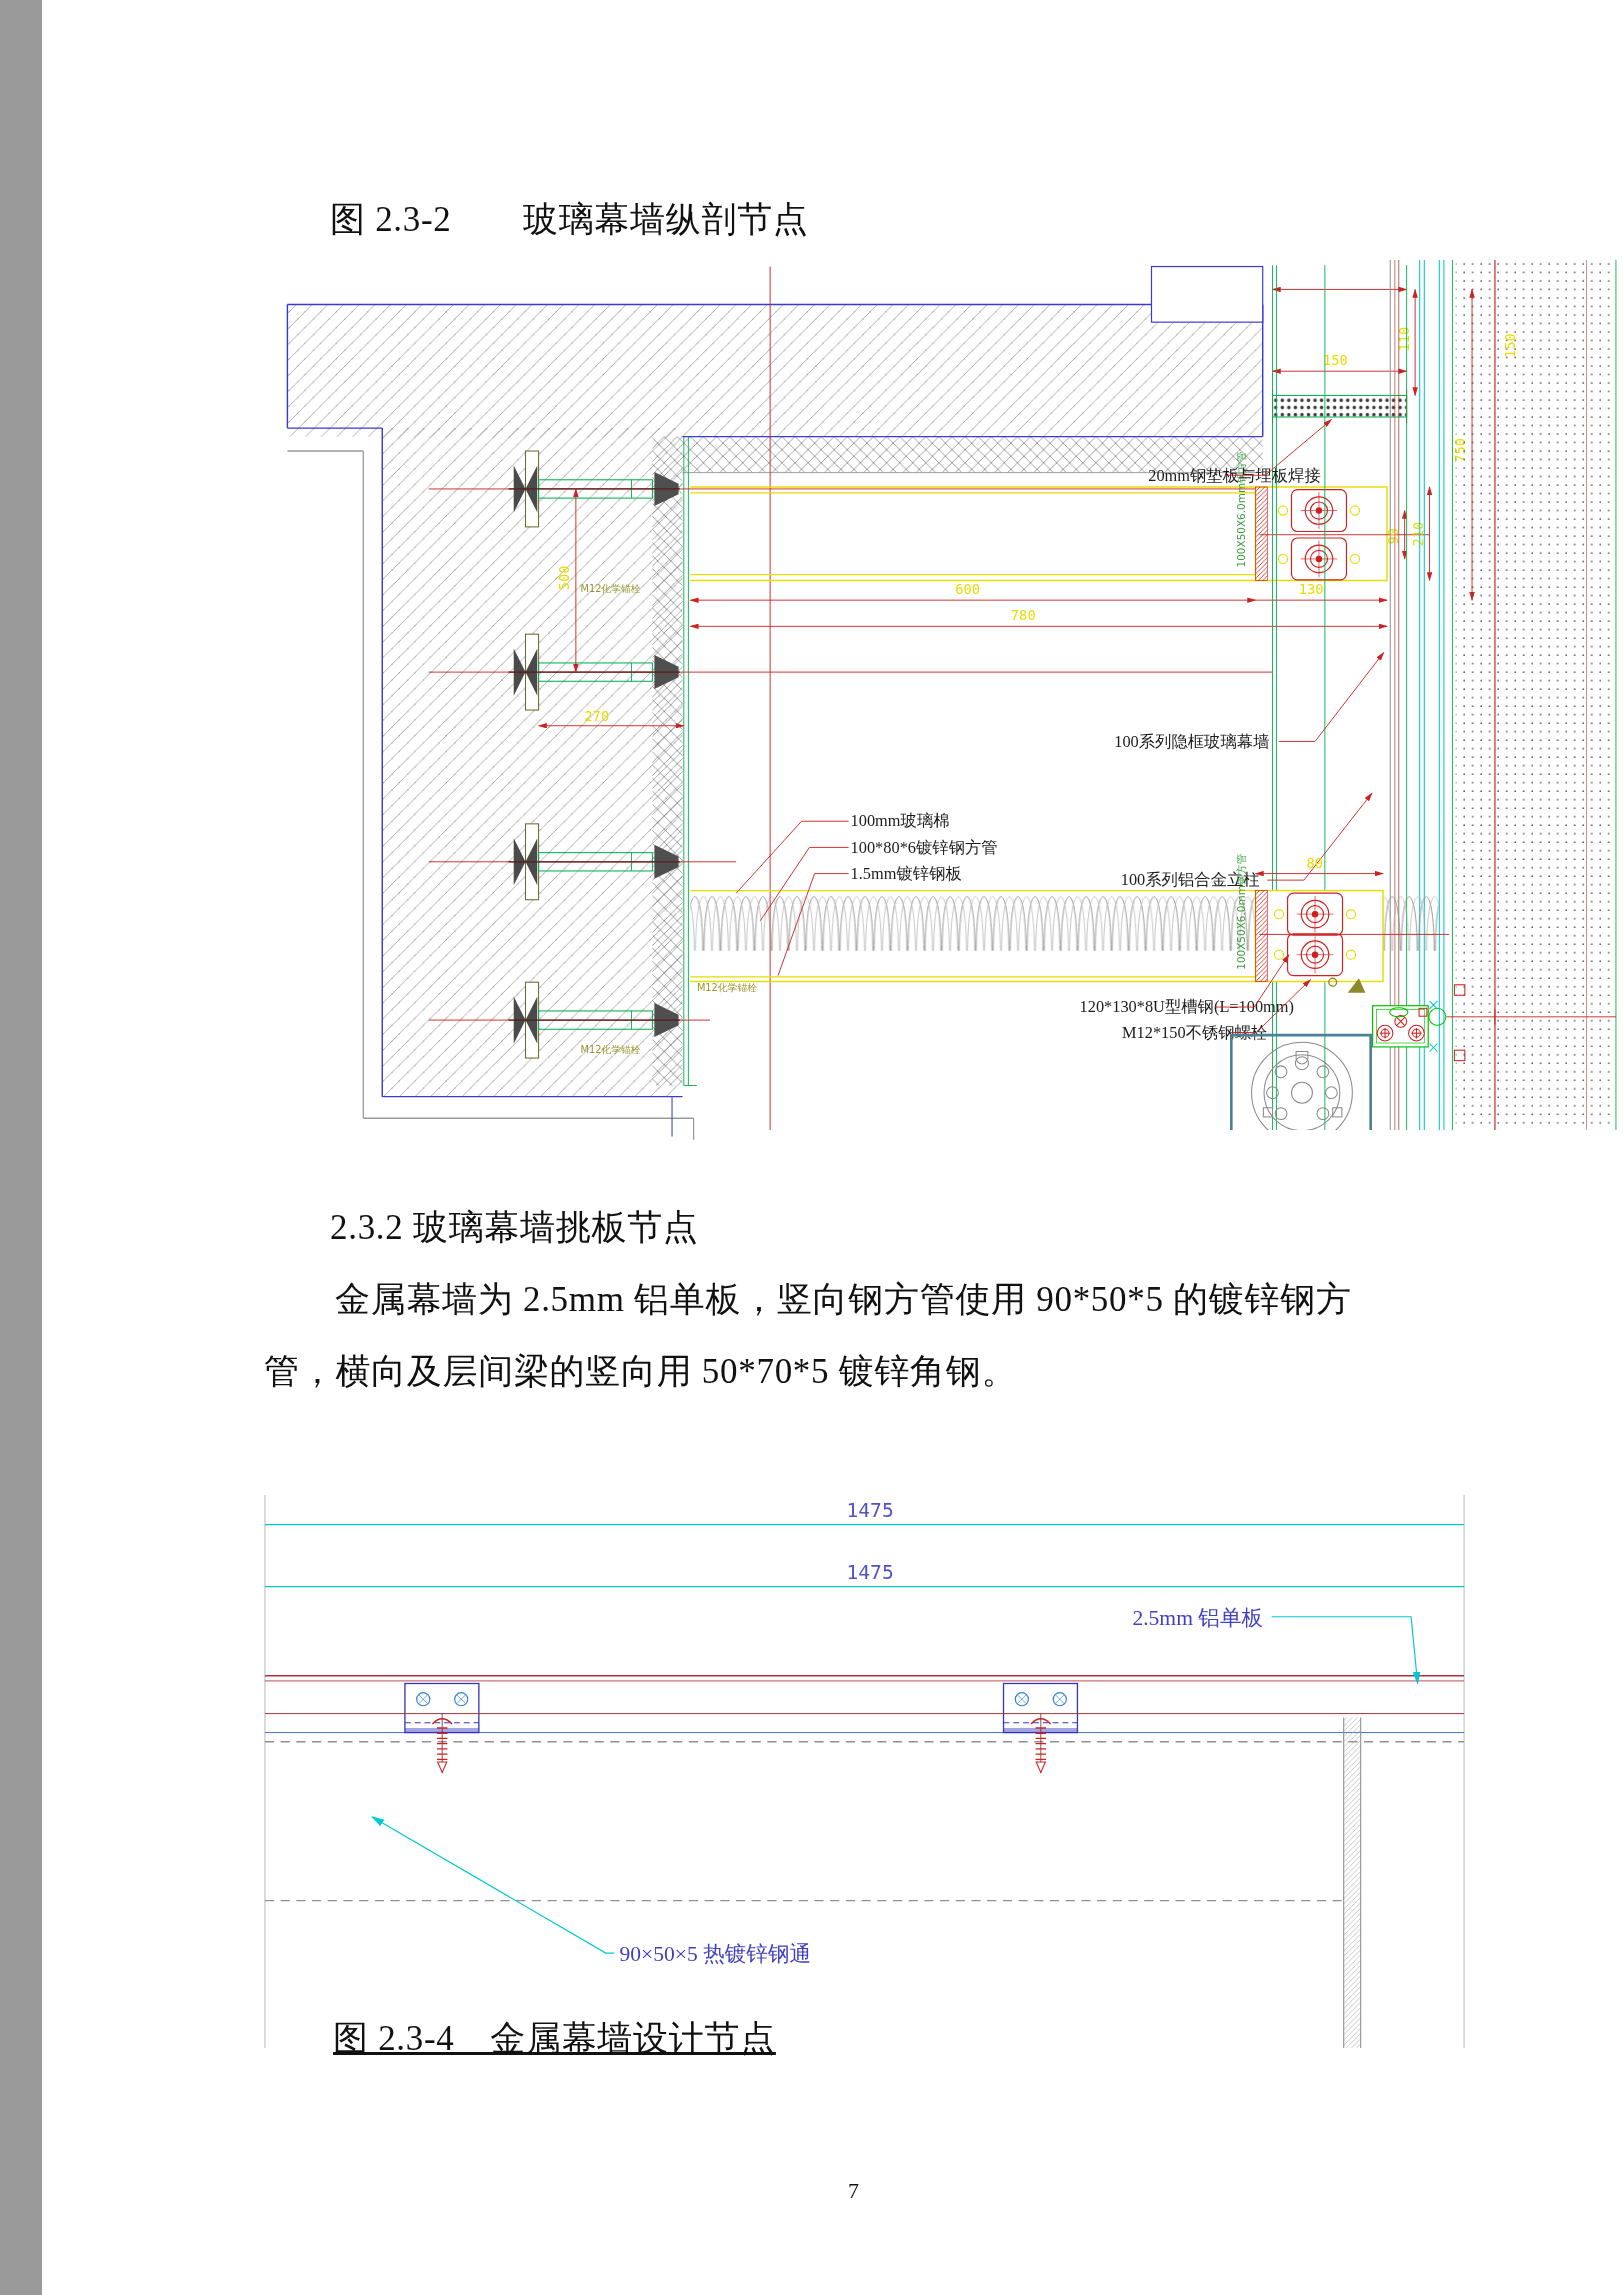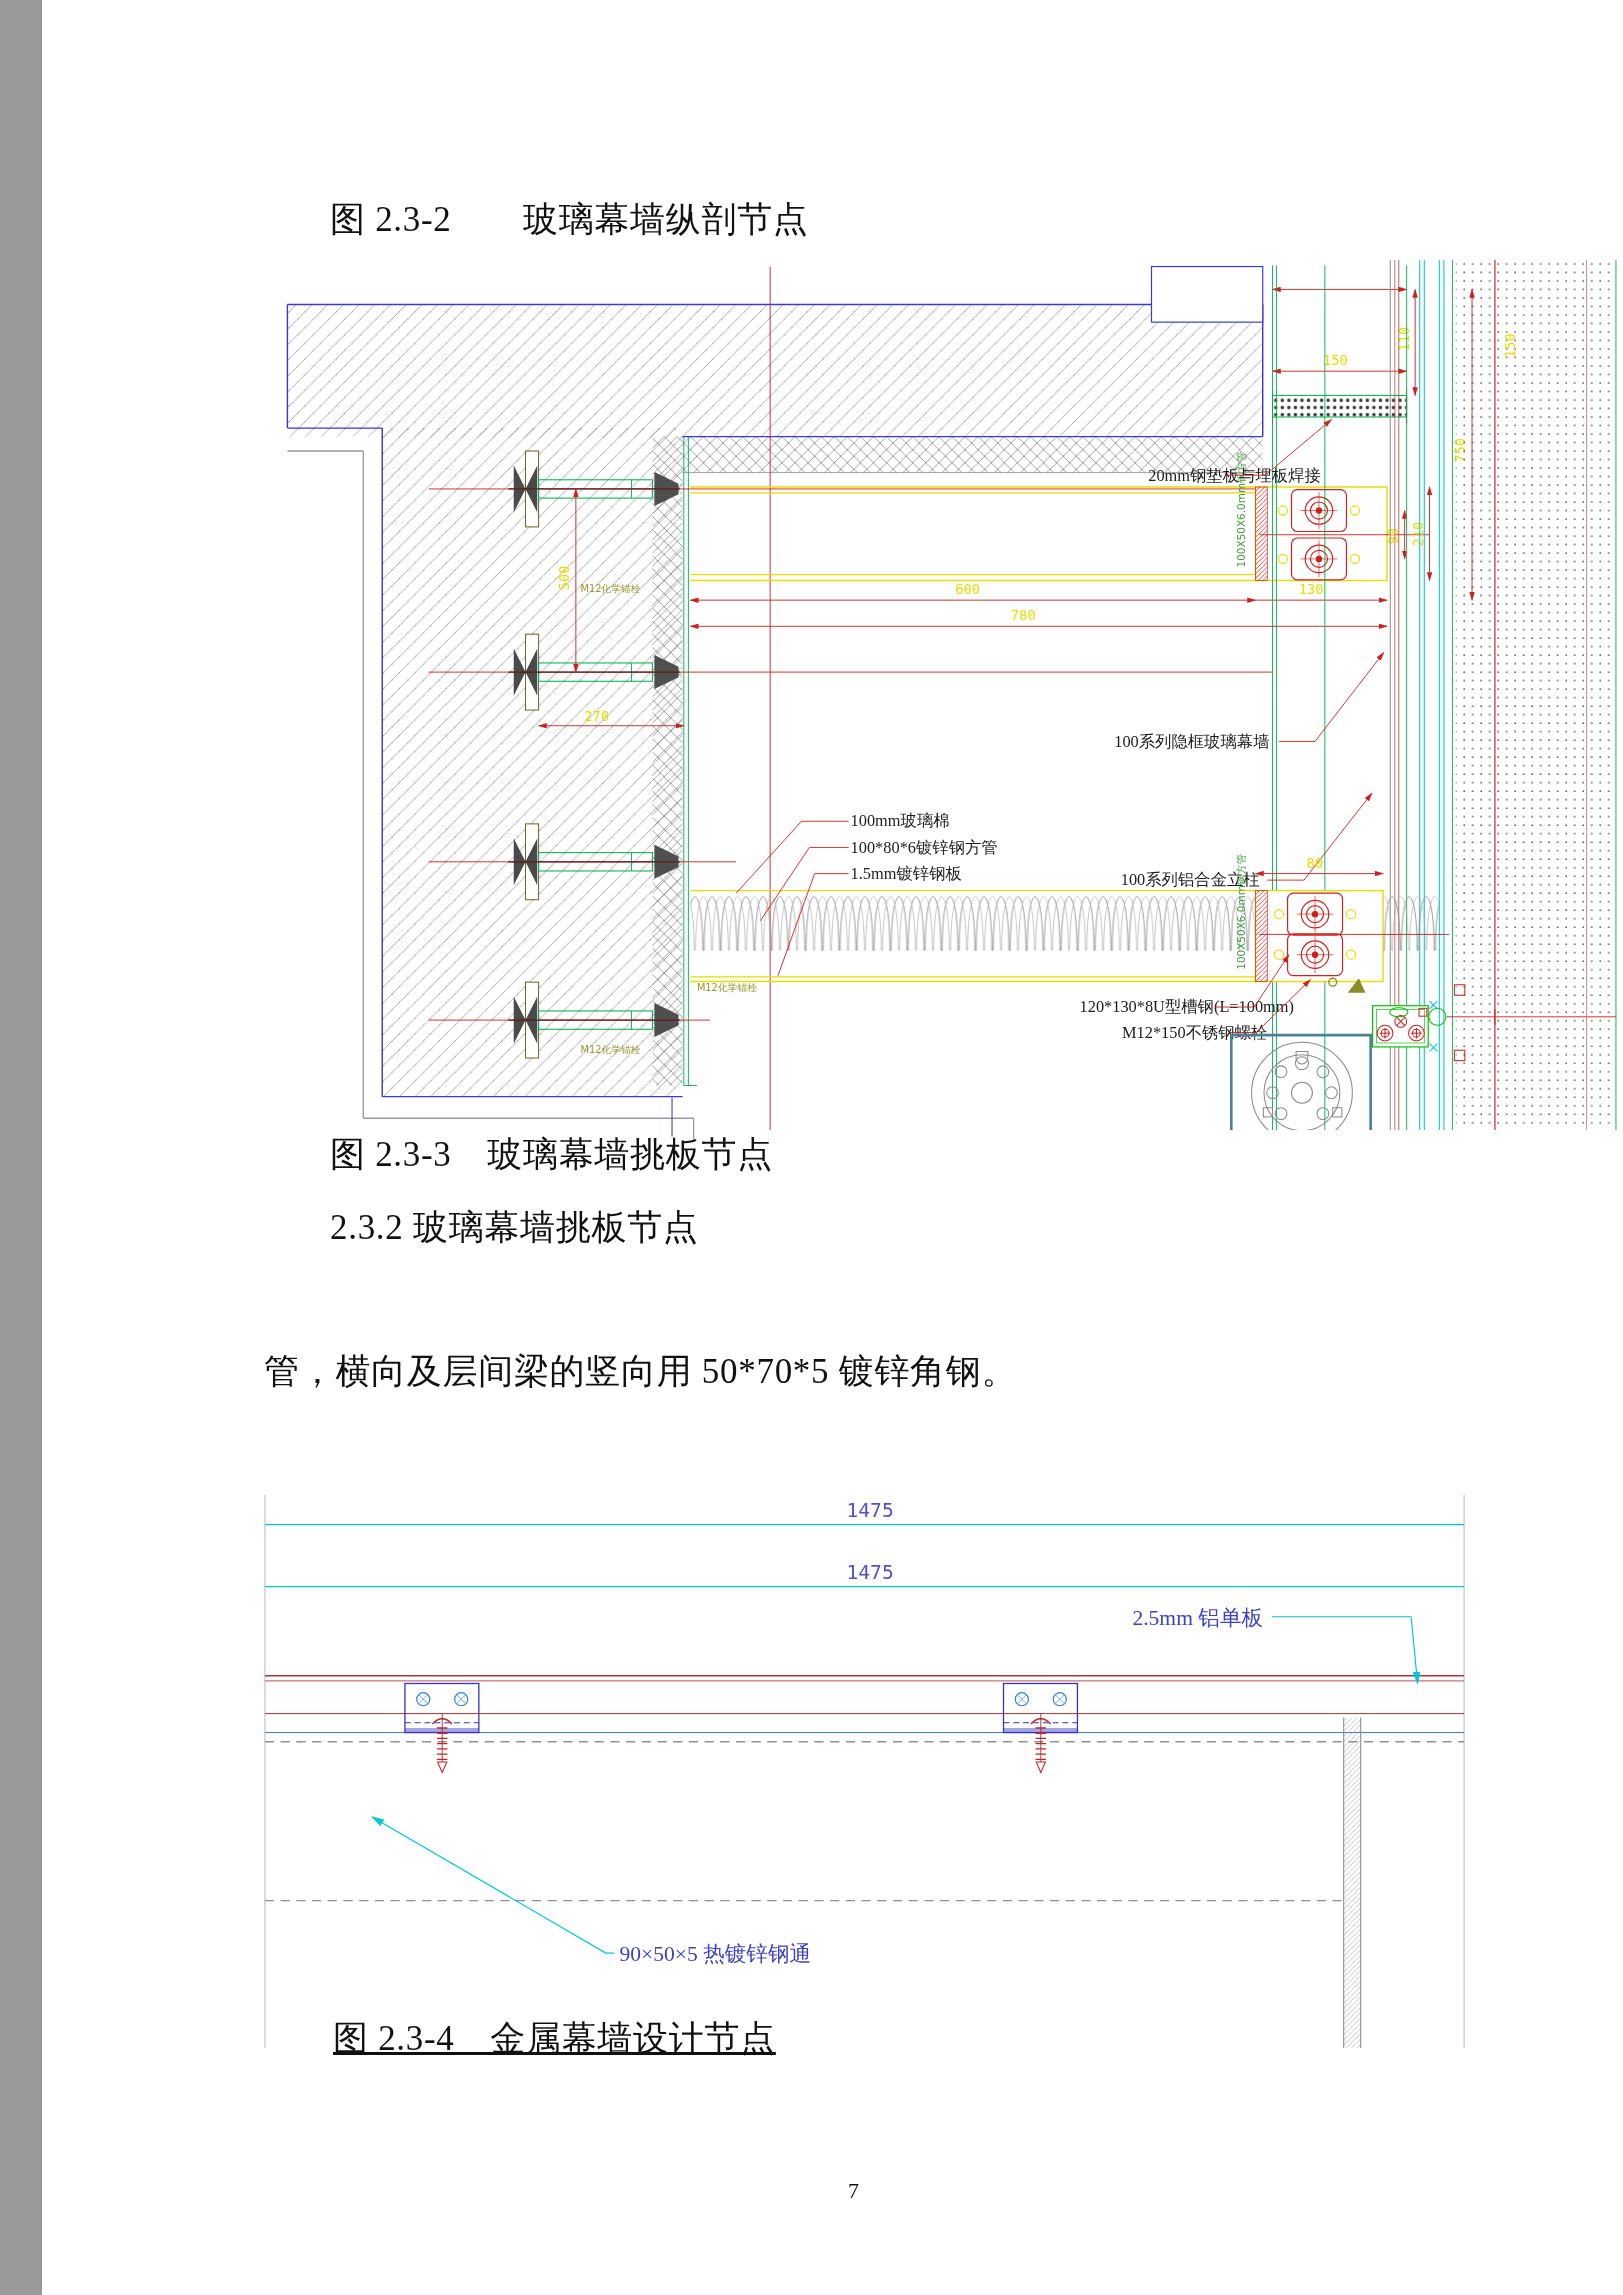--- a/index.html
+++ b/index.html
@@ -17,22 +17,22 @@
   .purT{fill:#5252c8;font-size:30px;font-family:"DejaVu Sans Mono",monospace;}
   .dim,.ldr{stroke:#cc2222;stroke-width:1.4;fill:none;}
   .pageno{position:absolute;top:2178px;left:0;width:100%;text-align:center;font-size:22px;}
 </style>
 </head>
 <body>
 
 <div class="page">
 
   <div class="tblock" style="left:288px;top:200px;">图 2.3-2　　玻璃幕墙纵剖节点</div>
-  <div class="tblock" style="left:288px;top:1135px;">图 2.3-3　玻璃幕墙挑板节点</div>
   <div class="tblock" style="left:288px;top:1208px;">2.3.2 玻璃幕墙挑板节点</div>
+  <div class="tblock" style="left:293px;top:1280px;">金属幕墙为 2.5mm 铝单板，竖向钢方管使用 90*50*5 的镀锌钢方</div>
   <div class="tblock" style="left:222px;top:1352px;">管，横向及层间梁的竖向用 50*70*5 镀锌角钢。</div>
   <div class="tblock" style="left:291px;top:2019px;text-decoration:underline;">图 2.3-4　金属幕墙设计节点</div>
   <div class="pageno">7</div>
 
   <div class="fig" style="left:236px;top:260px;width:1348px;height:870px;">
   <svg width="1348" height="870" viewBox="0 0 2060 1330">
     <defs>
       <pattern id="pDiag" width="24" height="24" patternUnits="userSpaceOnUse">
         <path d="M0,24 L24,0" stroke="#9a9a9a" stroke-width="1.2"></path>
         <circle cx="6" cy="18" r="0.9" fill="#8a8a8a"></circle>

